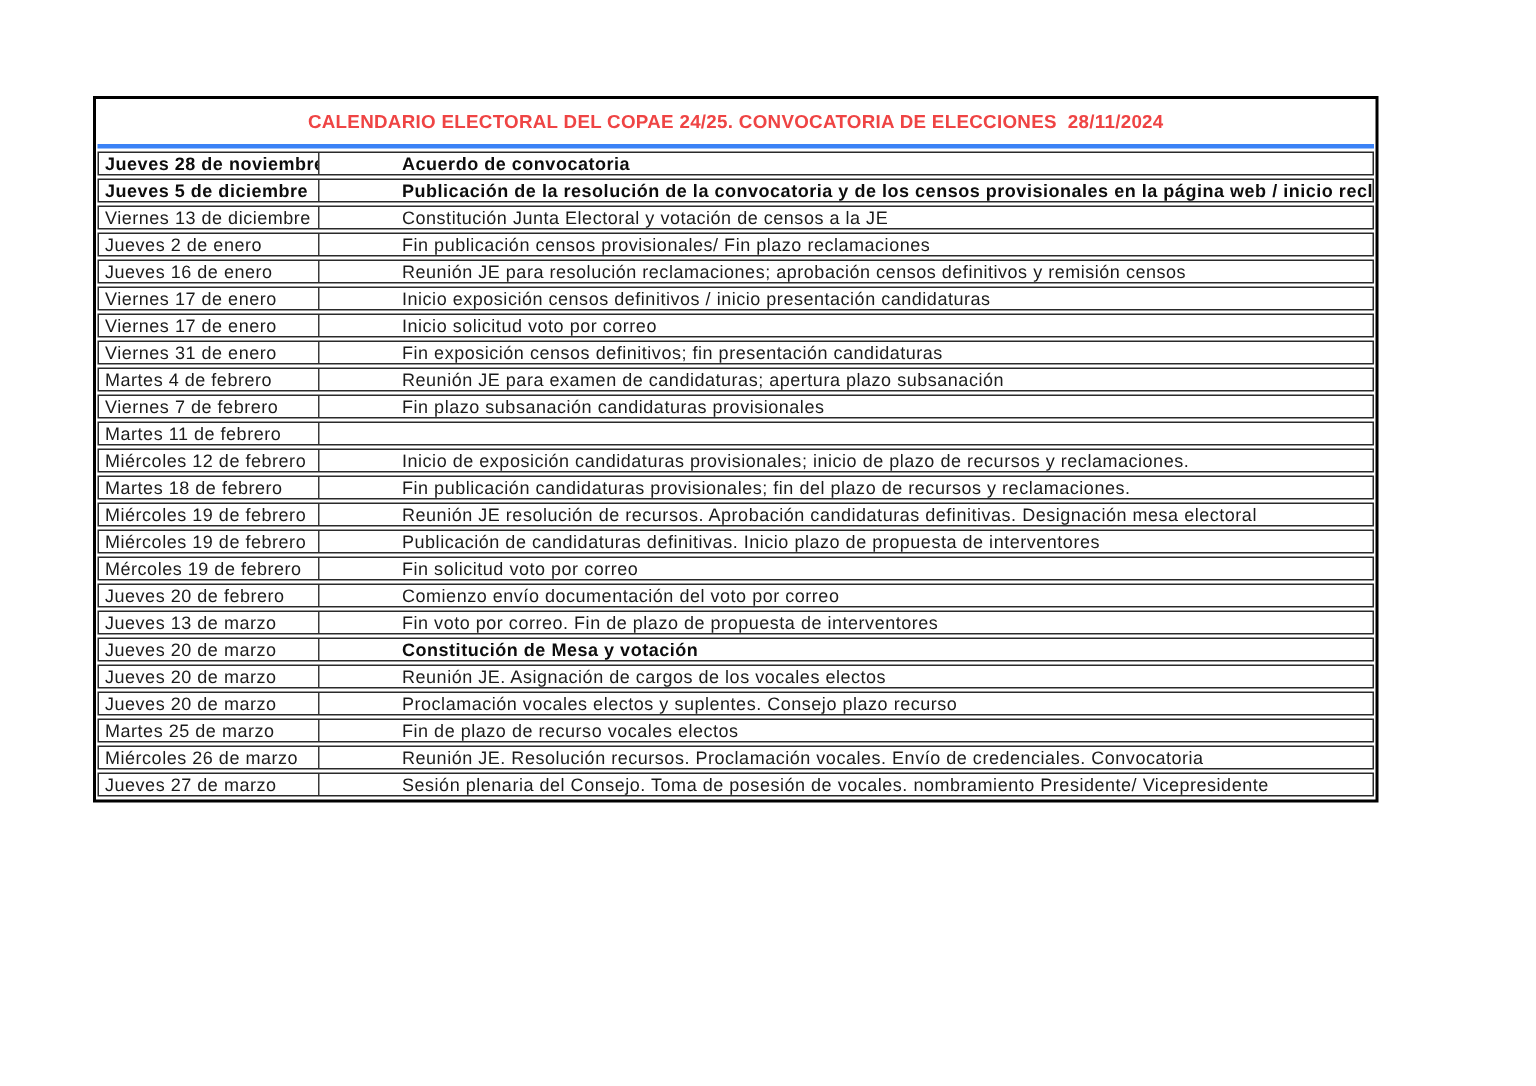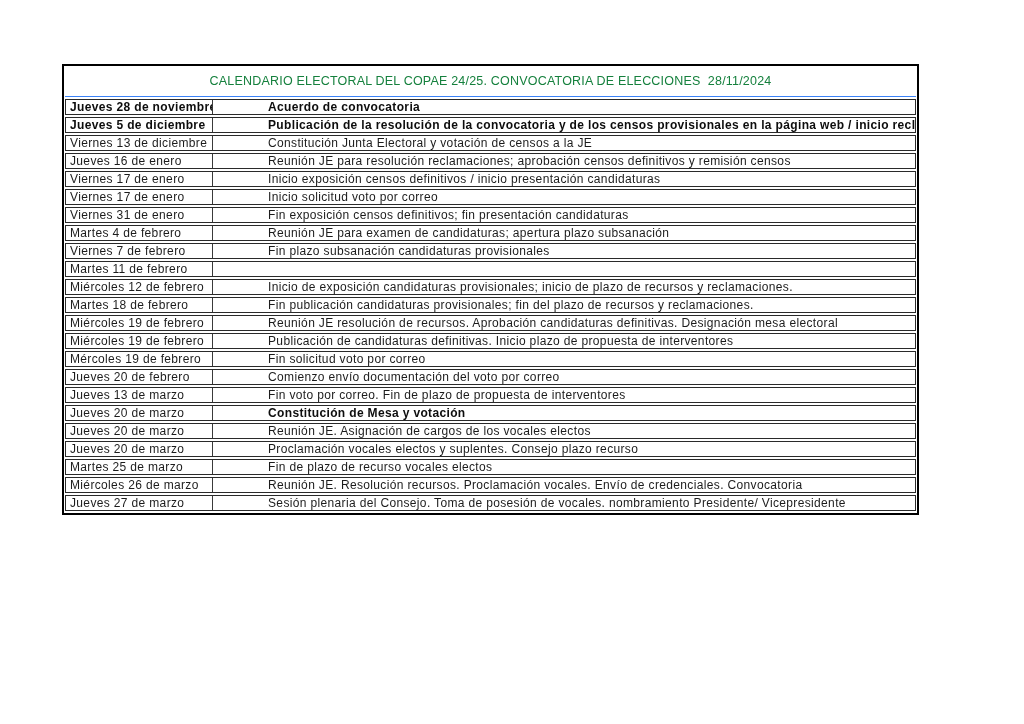--- a/index.html
+++ b/index.html
@@ -22,29 +22,29 @@
     position: absolute;
     left: 62px;
     top: 64px;
     width: 851px;
     border: 2px solid #000000;
     background: #ffffff;
     padding: 0 1px 2px 1px;
   }
   .title-row {
     height: 30px;
-    border-bottom: 1px solid #3b82f6;
+    border-bottom: 3px solid #3b82f6;
     display: flex;
     align-items: center;
     justify-content: center;
-    font-weight: normal;
+    font-weight: bold;
     font-size: 12.5px;
     letter-spacing: 0.2px;
     white-space: pre;
-    color: #15803d;
+    color: #ef4444;
   }
   .row {
     display: flex;
     align-items: stretch;
     height: 16px;
     border: 1px solid #2a2a2a;
     margin-top: 2px;
     background: #ffffff;
     box-sizing: border-box;
   }
@@ -88,20 +88,24 @@
           <div class="cell date">Jueves 28 de noviembre</div>
           <div class="cell event">Acuerdo de convocatoria</div>
         </div>
         <div class="row bold-row">
           <div class="cell date">Jueves 5 de diciembre</div>
           <div class="cell event">Publicación de la resolución de la convocatoria y de los censos provisionales en la página web / inicio reclamaciones</div>
         </div>
         <div class="row">
           <div class="cell date">Viernes 13 de diciembre</div>
           <div class="cell event">Constitución Junta Electoral y votación de censos a la JE</div>
+        </div>
+        <div class="row">
+          <div class="cell date">Jueves 2 de enero</div>
+          <div class="cell event">Fin publicación censos provisionales/ Fin plazo reclamaciones</div>
         </div>
         <div class="row">
           <div class="cell date">Jueves 16 de enero</div>
           <div class="cell event">Reunión JE para resolución reclamaciones; aprobación censos definitivos y remisión censos</div>
         </div>
         <div class="row">
           <div class="cell date">Viernes 17 de enero</div>
           <div class="cell event">Inicio exposición censos definitivos / inicio presentación candidaturas</div>
         </div>
         <div class="row">

